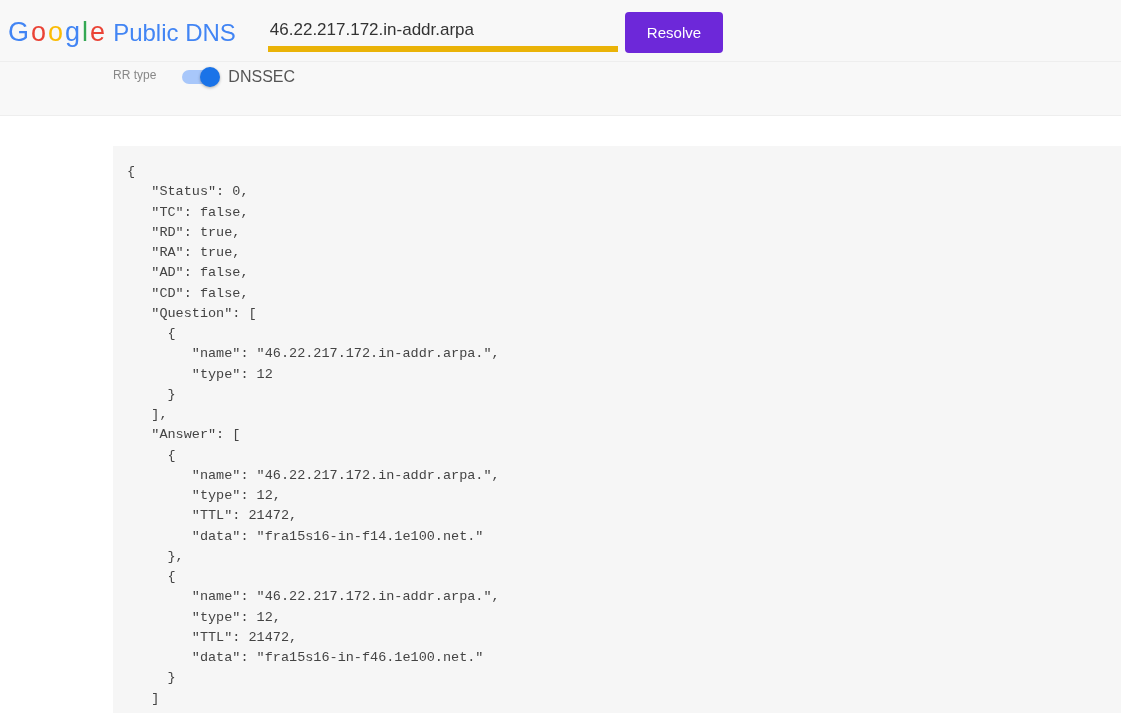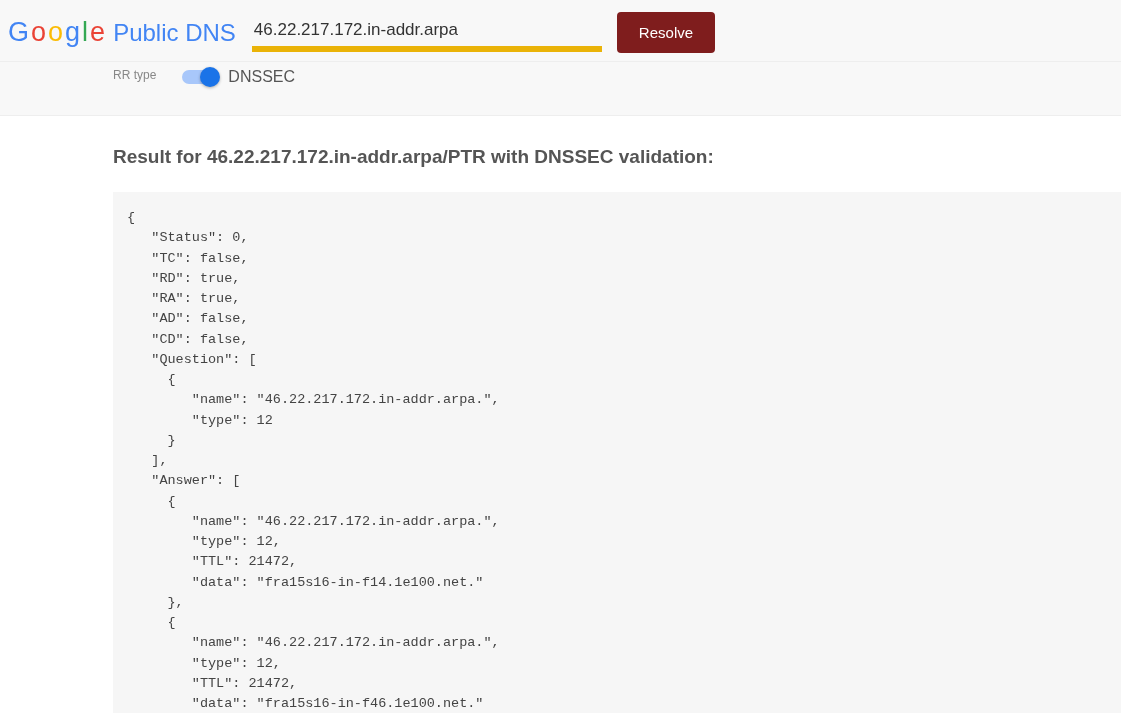--- a/index.html
+++ b/index.html
@@ -8,25 +8,25 @@
     .header-section { background: #f8f8f8; border-bottom: 1px solid #eee; padding: 12px 0 8px 0; }
     .header-inner { display: flex; align-items: center; padding: 0 8px; }
     
     .logo { display: flex; align-items: baseline; gap: 2px; font-size: 27px; font-weight: 500; margin-right: 8px; }
     .logo span { font-family: Arial, sans-serif; }
     .g1, .g2 { color: #4285F4; }
     .o1, .e1 { color: #EA4335; }
     .o2 { color: #FBBC05; }
     .l1 { color: #34A853; }
     
-    .public-dns { color: #4285F4; font-size: 24px; font-weight: 400; margin-right: 16px; text-decoration: none; }
+    .public-dns { color: #4285F4; font-size: 24px; font-weight: 400; margin-right: 32px; text-decoration: none; }
     
     .domain-input { border: none; border-bottom: 6px solid #eab308; background: transparent; font-size: 17px; padding: 6px 2px; width: 350px; color: #333; outline: none; }
     
-    .resolve-btn { background: #7f1d1d; color: #fff; border: none; border-radius: 4px; padding: 12px 22px; font-size: 15px; margin-left: 15px; cursor: pointer; }
+    .resolve-btn { background: #6d28d9; color: #fff; border: none; border-radius: 4px; padding: 12px 22px; font-size: 15px; margin-left: 7px; cursor: pointer; }
     
     .hint-row { color: #888; font-size: 13px; margin-top: 4px; margin-left: 221px; }
     
     .options-section { background: #f8f8f8; border-bottom: 1px solid #eee; padding: 6px 0 14px 0; }
     .options-inner { display: flex; align-items: flex-start; gap: 26px; padding-left: 113px; }
     .opt-field { display: flex; flex-direction: column; }
     .opt-label { color: #888; font-size: 12px; margin-bottom: 2px; }
     .opt-input { border: none; border-bottom: 1px solid #888; background: transparent; font-size: 16px; padding: 4px 2px; width: 170px; color: #333; outline: none; }
     .opt-input::placeholder { color: #888; }
     
@@ -67,21 +67,20 @@
     <div class="toggle-wrap">
       <div class="toggle">
         <div class="toggle-knob"></div>
       </div>
       <span class="toggle-label">DNSSEC</span>
     </div>
   </div>
 </div>
 
 <div class="content">
-  <h2 class="result-heading">Result for 46.22.217.172.in-addr.arpa/PTR with DNSSEC validation:</h2>
   <pre class="result-pre">{
    "Status": 0,
    "TC": false,
    "RD": true,
    "RA": true,
    "AD": false,
    "CD": false,
    "Question": [
      {
         "name": "46.22.217.172.in-addr.arpa.",

